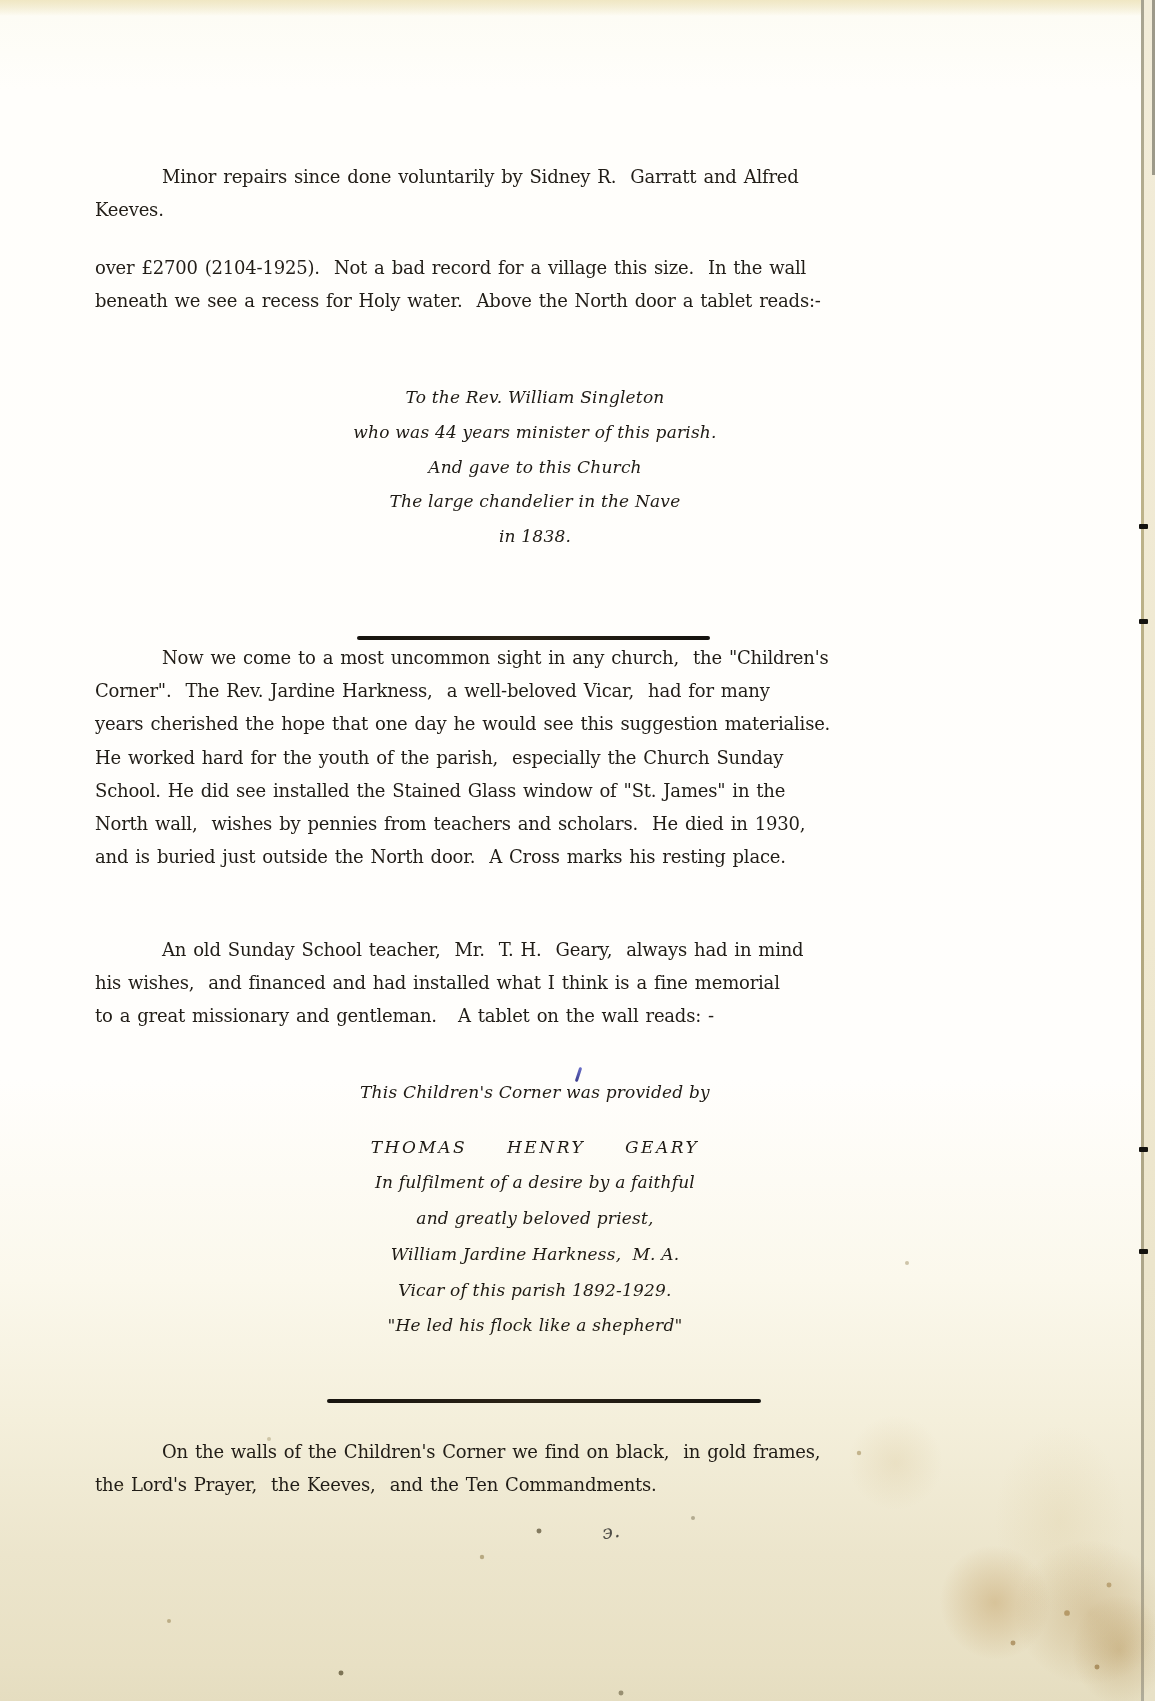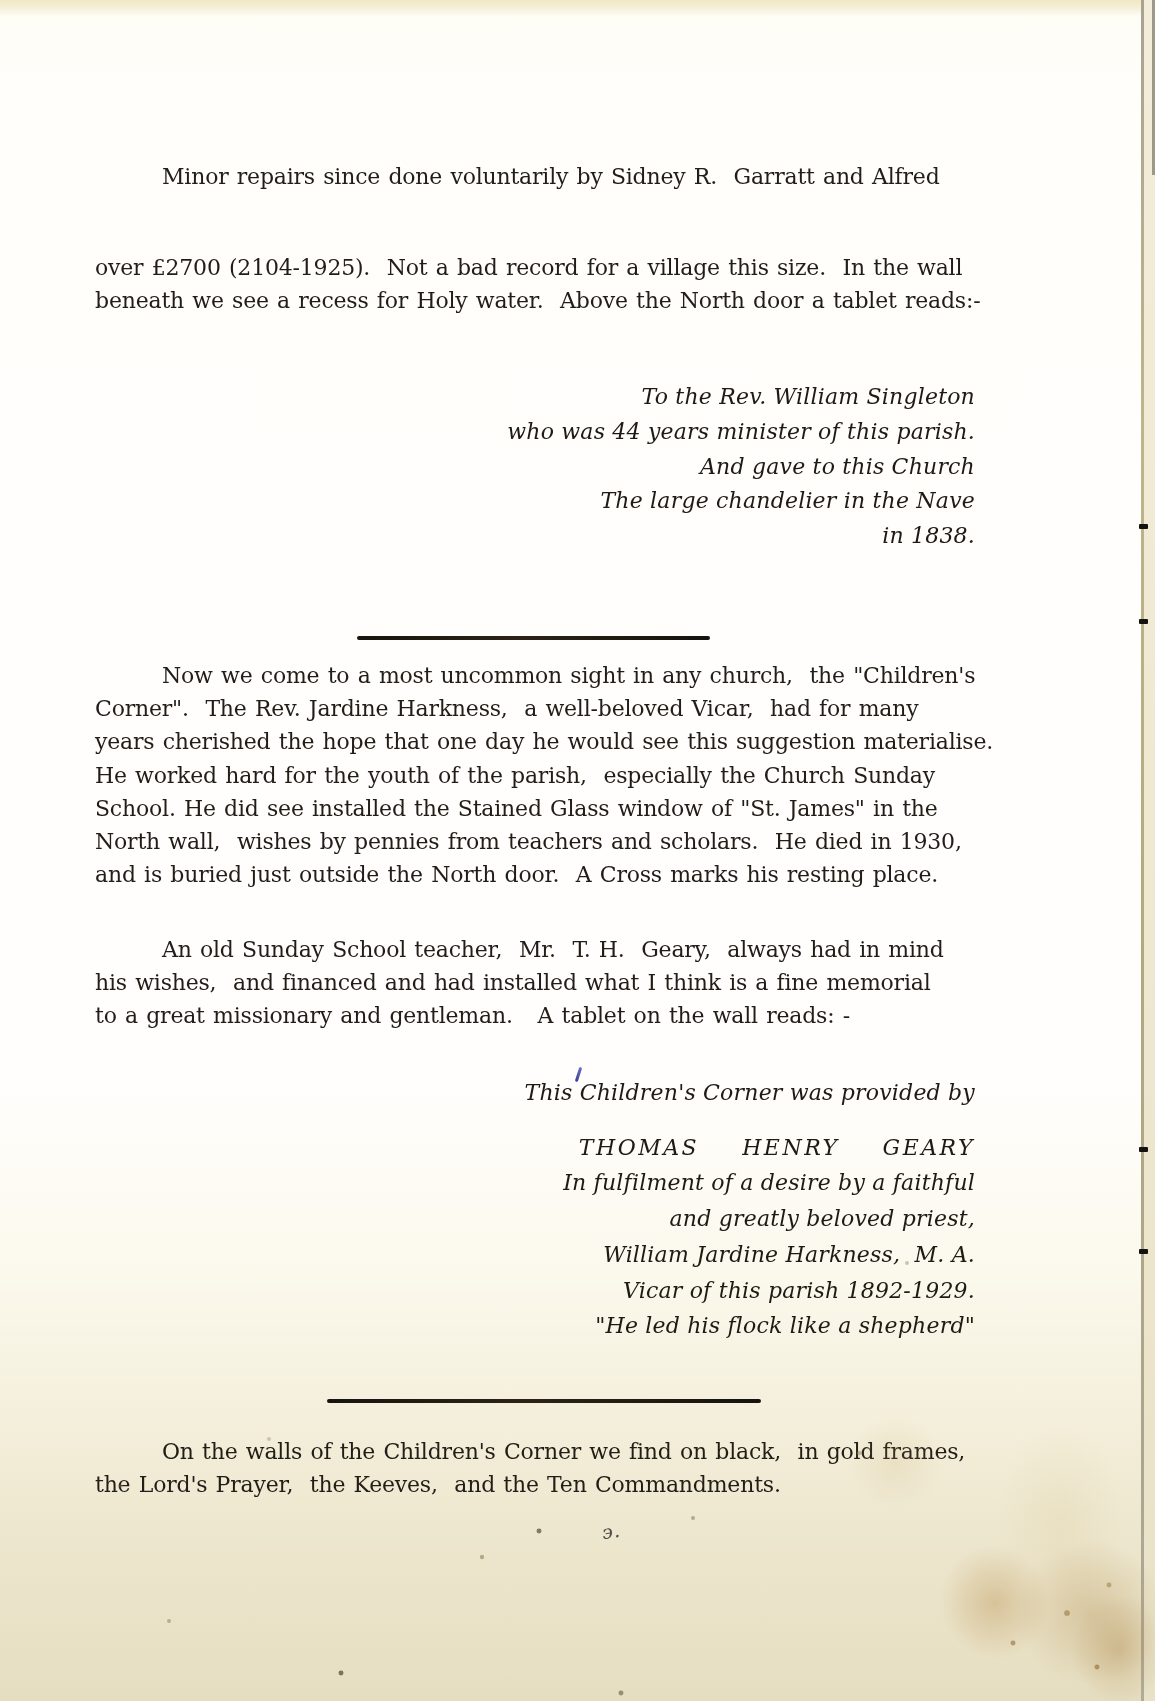--- a/index.html
+++ b/index.html
@@ -7,27 +7,27 @@
   .page{
     position:relative;width:1155px;height:1701px;
     font-family:"DejaVu Serif","Liberation Serif",serif;
     color:#211d17;
     background:linear-gradient(180deg,
       #f6f1dd 0px,#fdfcf5 16px,#fffefb 90px,#fffefc 1080px,
       #fbf8ec 1280px,#f4efdb 1420px,#ece5cc 1555px,#e8e0c4 1665px,#e5ddc0 1701px);
   }
   .top-tint{position:absolute;left:0;top:0;width:1155px;height:16px;
     background:linear-gradient(to bottom,rgba(235,223,175,.55),rgba(235,223,175,0));}
-  .para{position:absolute;left:95px;width:870px;font-size:22px;line-height:33.2px;
+  .para{position:absolute;left:95px;width:870px;font-size:18px;line-height:33.2px;
     letter-spacing:-0.2px;word-spacing:1.5px;}
   .line{white-space:pre;}
   .indent{padding-left:67px;}
-  .p1{top:160px;} .p2{top:251px;} .p3{top:659px;} .p4{top:933px;} .p5{top:1435px;}
-  .tablet{position:absolute;left:95px;width:880px;text-align:right;
-    font-style:italic;font-size:22px;color:#1e1a14;letter-spacing:0.2px;}
+  .p1{top:160px;} .p2{top:251px;} .p3{top:641px;} .p4{top:933px;} .p5{top:1435px;}
+  .tablet{position:absolute;left:95px;width:880px;text-align:center;
+    font-style:italic;font-size:17px;color:#1e1a14;letter-spacing:0.2px;}
   .t1{top:380px;line-height:34.8px;}
   .t2{top:1075px;line-height:35.7px;}
   .t2 .caps{letter-spacing:2.5px;word-spacing:12px;margin-top:19px;}
   .divider{position:absolute;background:linear-gradient(90deg,#17140f,#2b2316 45%,#15130f);
     border-radius:2px;}
   .d1{left:357px;top:636px;width:353px;height:3.5px;}
   .d2{left:327px;top:1399px;width:434px;height:4px;}
   .edge-strip{position:absolute;right:0;top:0;width:11px;height:1701px;
     background:linear-gradient(to bottom,#f2ecd9,#efe8d0 55%,#e8e1c7);}
   .edge-line{position:absolute;left:1141px;top:0;width:3px;height:1701px;
@@ -68,20 +68,21 @@
     background:linear-gradient(#6b6fc9,#3c3f8e);transform:rotate(18deg);border-radius:2px;}
 </style>
 </head>
 <body>
 
 <div class="page">
   <div class="top-tint"></div>
 
   <div class="para p1">
     <div class="line indent">Minor repairs since done voluntarily by Sidney R.  Garratt and Alfred</div>
+    <div class="line">Keeves.</div>
   </div>
 
   <div class="para p2">
     <div class="line">over £2700 (2104-1925).  Not a bad record for a village this size.  In the wall</div>
     <div class="line">beneath we see a recess for Holy water.  Above the North door a tablet reads:-</div>
   </div>
 
   <div class="tablet t1">
     <div class="line">To the Rev. William Singleton</div>
     <div class="line">who was 44 years minister of this parish.</div>

